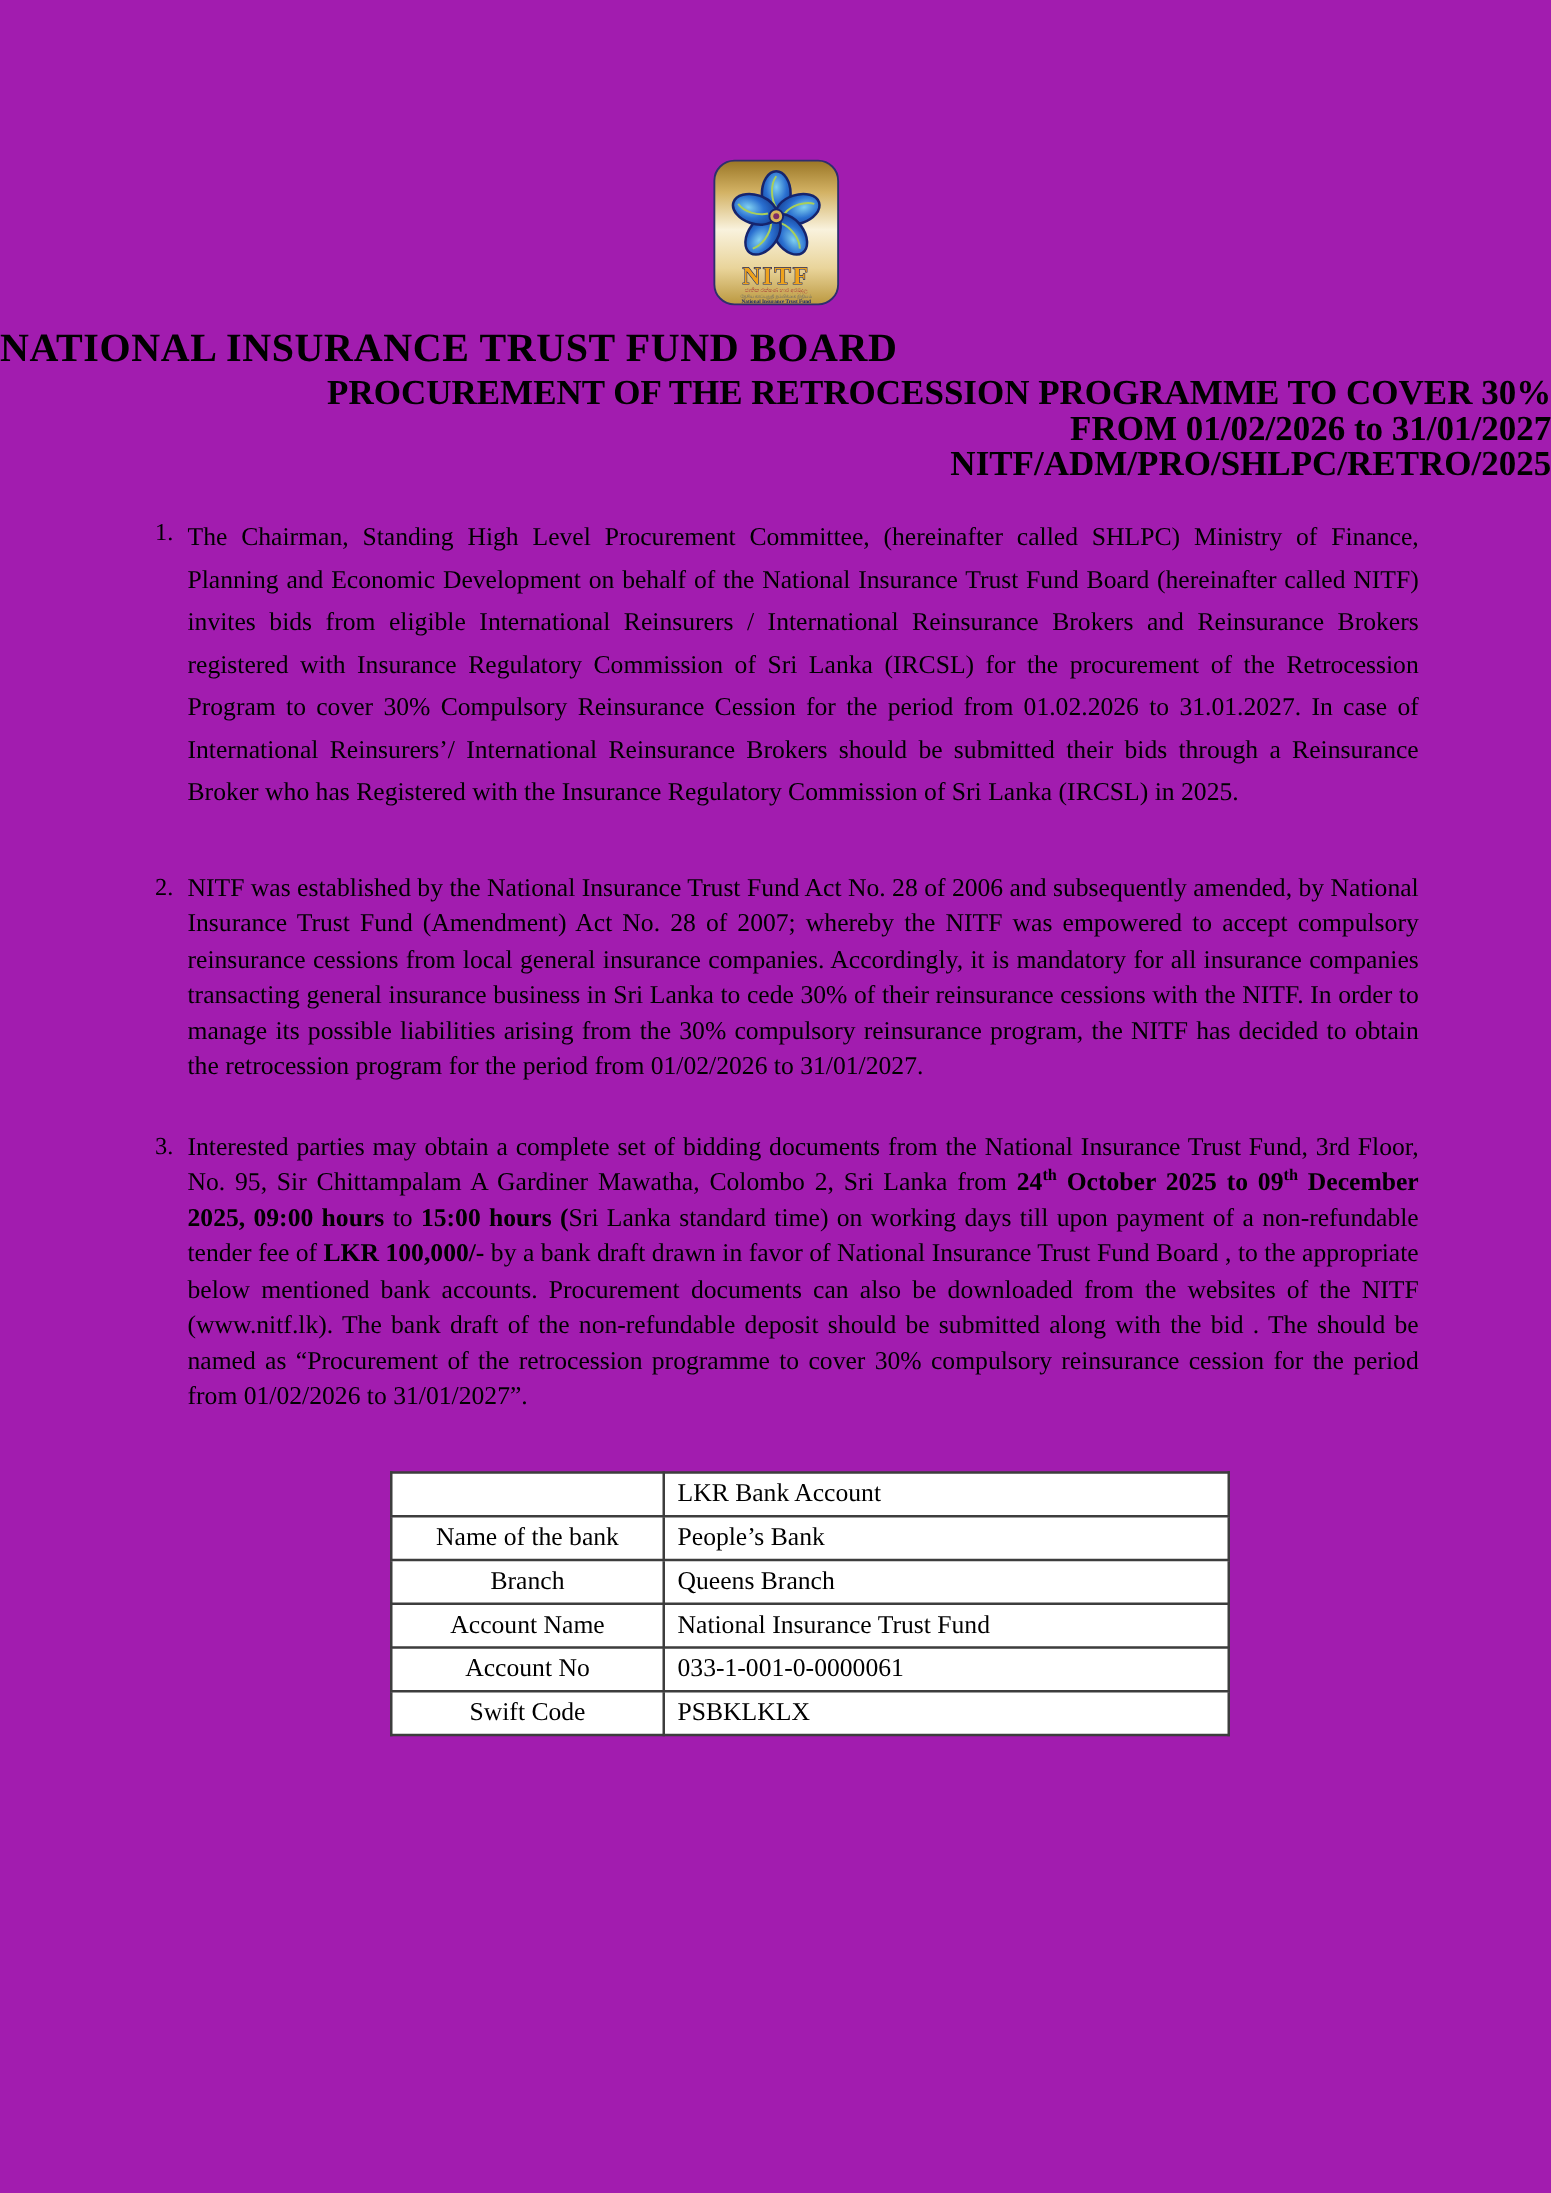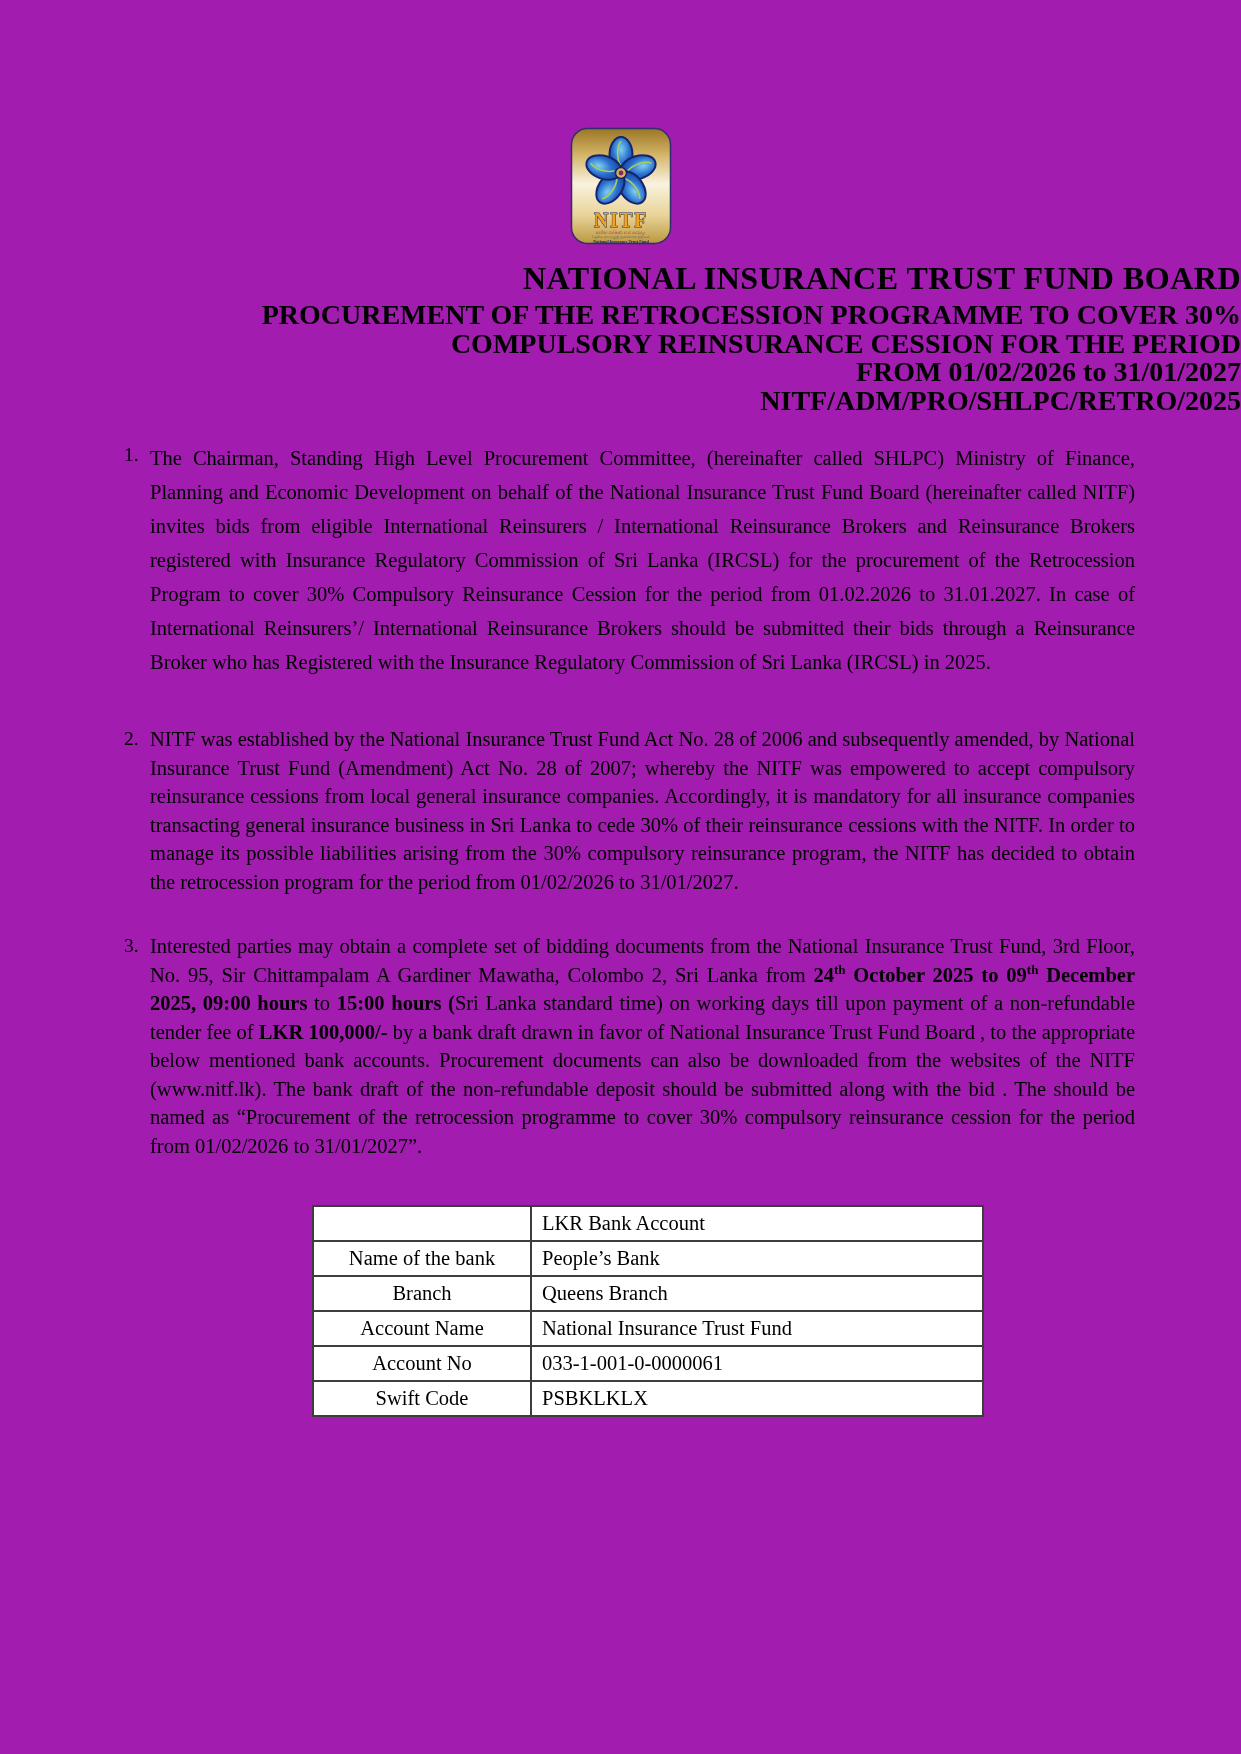--- a/index.html
+++ b/index.html
@@ -14,21 +14,21 @@
     overflow: hidden;
   }
   .logo-svg {
     display: block;
     margin: 127px auto 0 auto;
     width: 102px;
     height: 118px;
   }
   .doc-title {
     margin: 16px 0 0 0;
-    text-align: right;
+    text-align: left;
     font-size: 32px;
     line-height: 34px;
     font-weight: bold;
     letter-spacing: 0.5px;
   }
   .icb-heading {
     margin: 33px 0 0 0;
     text-align: center;
     font-size: 28px;
     line-height: 30px;
@@ -128,21 +128,20 @@
     </g>
     <text x="51" y="100" text-anchor="middle" font-family="Liberation Serif, serif" font-weight="bold" font-size="20" letter-spacing="1.5" fill="#f0a31c" stroke="#1b2a6a" stroke-width="0.9" style="paint-order: stroke;">NITF</text>
     <text x="51" y="106.5" text-anchor="middle" font-size="4.4" fill="#a83232">ජාතික රක්ෂණ භාර අරමුදල</text>
     <text x="51" y="111" text-anchor="middle" font-size="3.6" fill="#666666">தேசிய காப்புறுதி நம்பிக்கை நிதியம்</text>
     <text x="51" y="115.5" text-anchor="middle" font-size="4.2" font-weight="bold" fill="#15256b">National Insurance Trust Fund</text>
   </svg>
 
   <h1 class="doc-title">NATIONAL INSURANCE TRUST FUND BOARD</h1>
   <div class="subheads">
     <div>PROCUREMENT OF THE RETROCESSION PROGRAMME TO COVER 30%</div>
-    <div>COMPULSORY REINSURANCE CESSION FOR THE PERIOD</div>
     <div>FROM 01/02/2026 to 31/01/2027</div>
     <div>NITF/ADM/PRO/SHLPC/RETRO/2025</div>
   </div>
 
   <div class="content">
 
     <div class="item lh-loose mb-1">
       <span class="num">1.</span>
       <div class="itext">The Chairman, Standing High Level Procurement Committee, (hereinafter called SHLPC) Ministry of Finance, Planning and Economic Development on behalf of the National Insurance Trust Fund Board (hereinafter called NITF) invites bids from eligible International Reinsurers / International Reinsurance Brokers and Reinsurance Brokers registered with Insurance Regulatory Commission of Sri Lanka (IRCSL) for the procurement of the Retrocession Program to cover 30% Compulsory Reinsurance Cession for the period from 01.02.2026 to 31.01.2027. In case of  International Reinsurers’/ International Reinsurance Brokers should be submitted their bids through a Reinsurance Broker who has Registered with the Insurance Regulatory Commission of Sri Lanka (IRCSL) in 2025.</div>
     </div>

